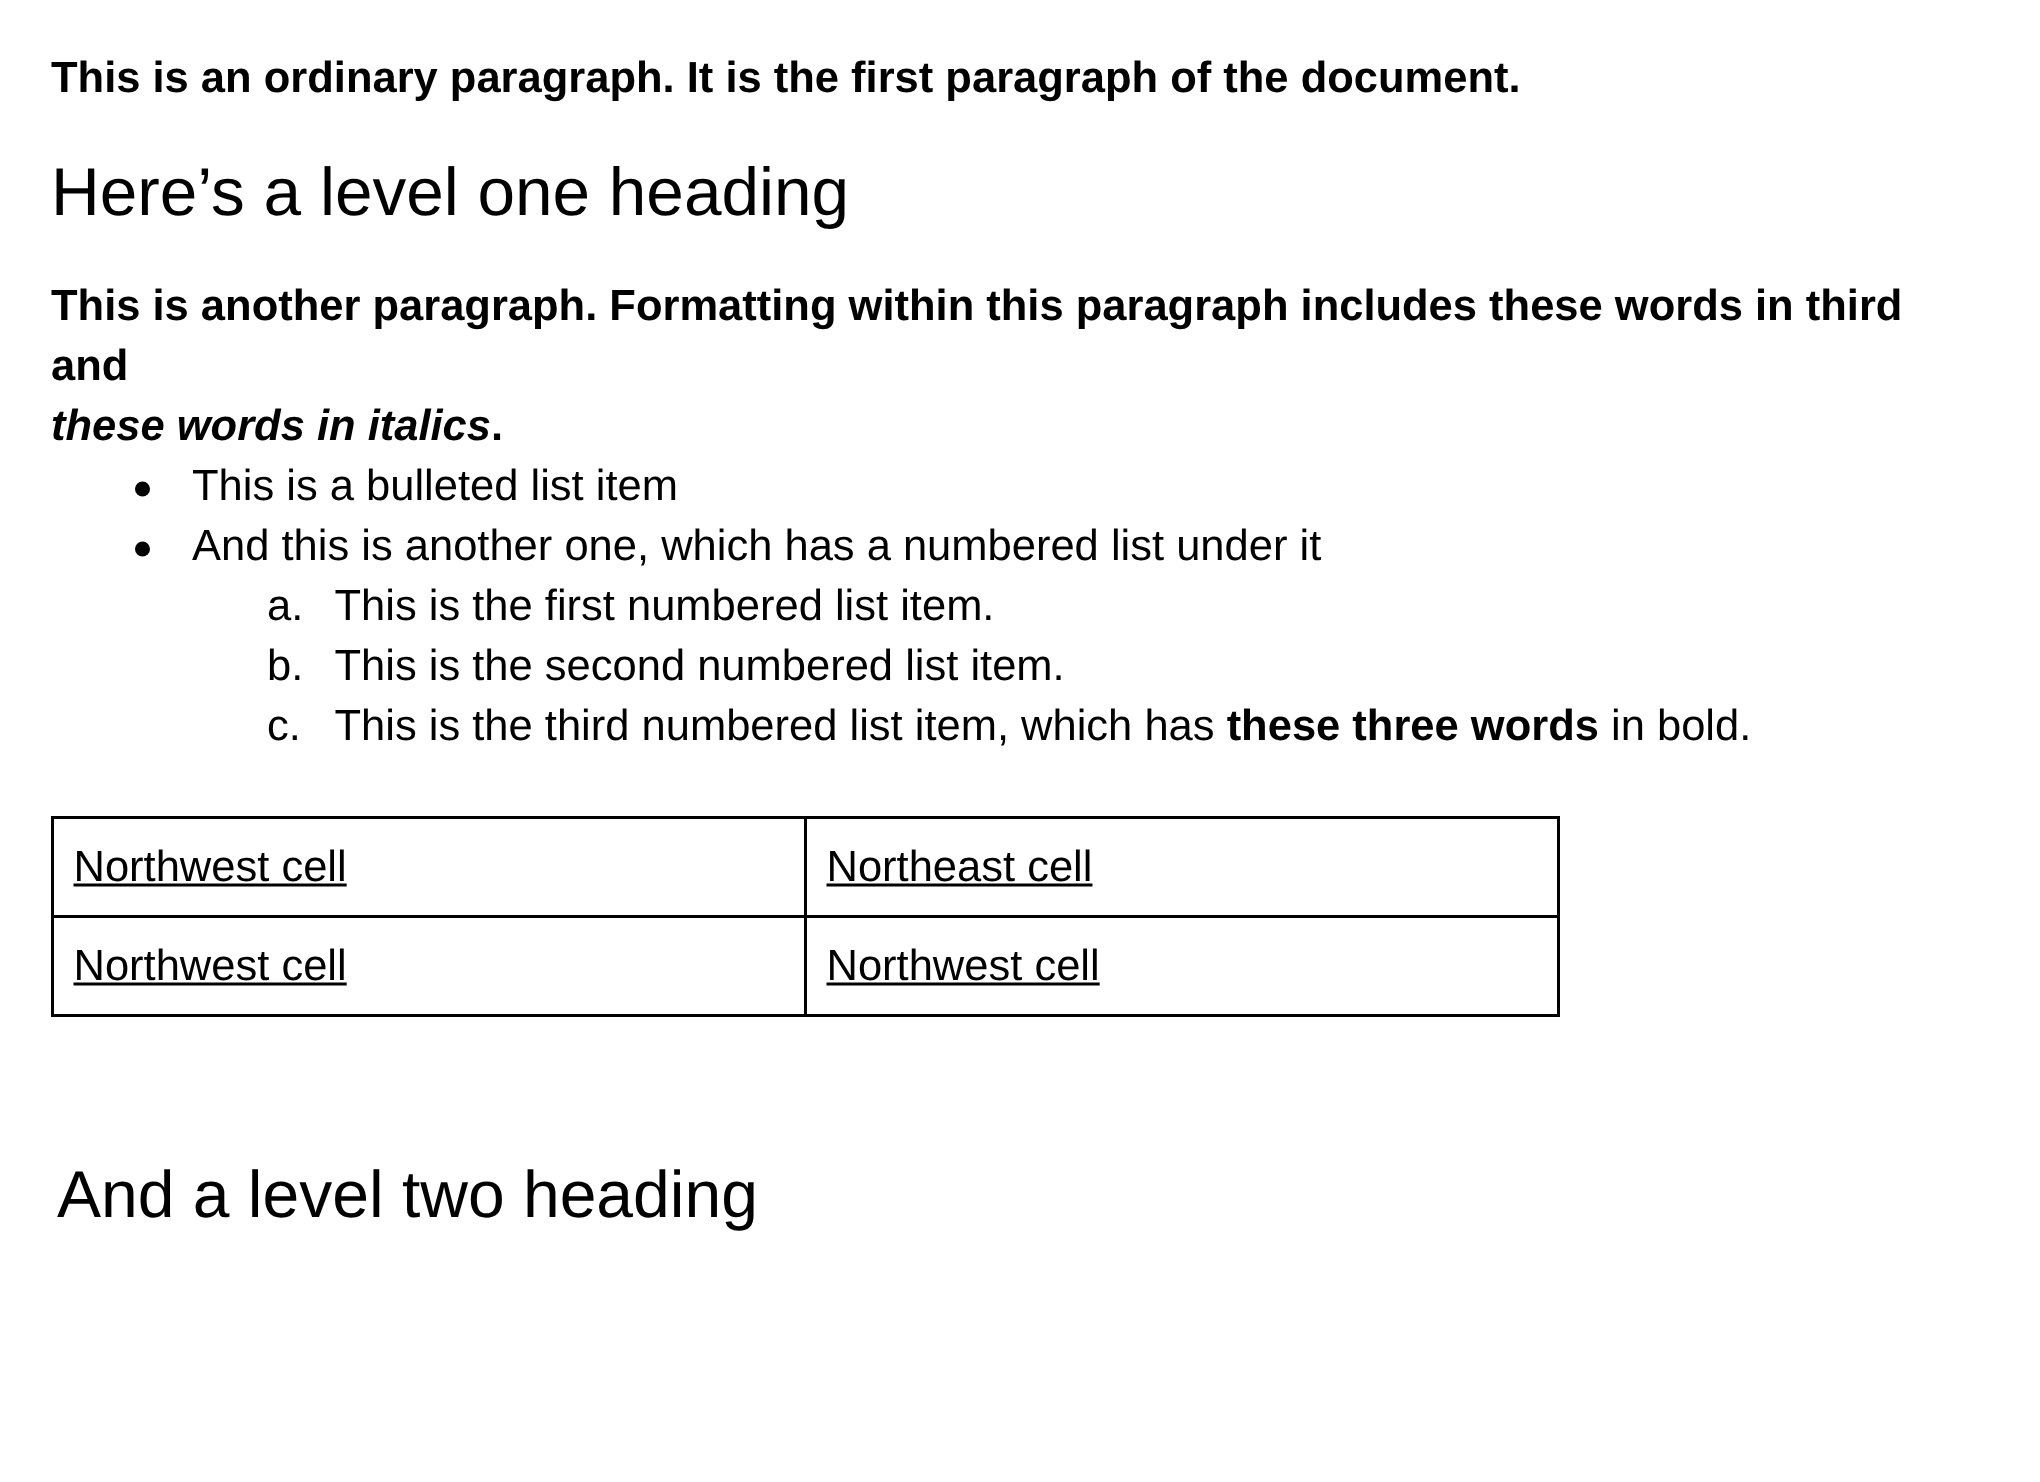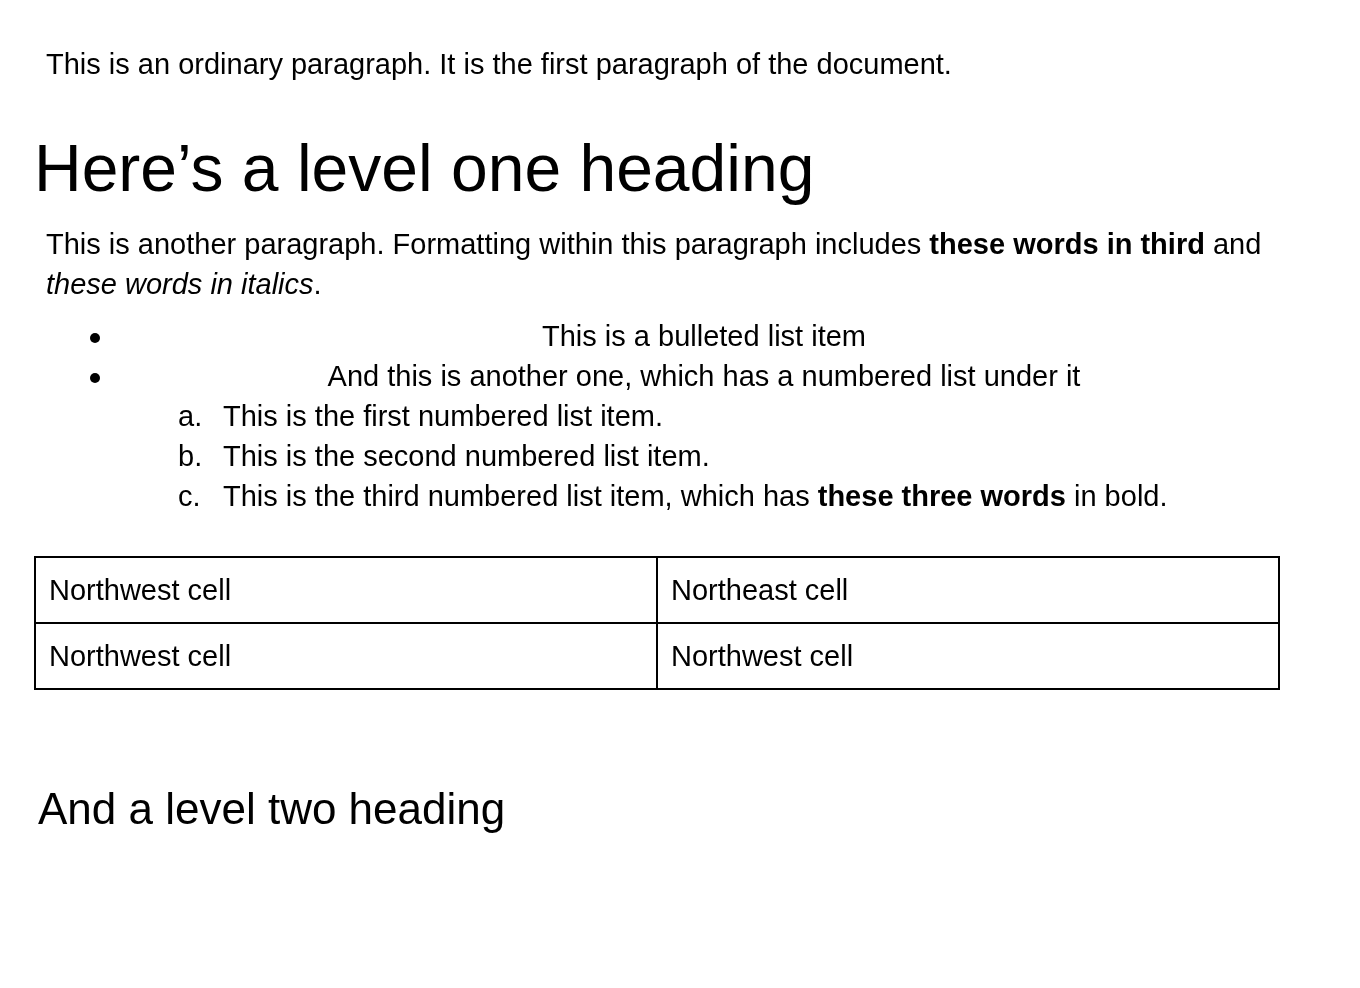--- a/index.html
+++ b/index.html
@@ -8,65 +8,66 @@
     background: #ffffff;
     color: #000000;
     font-family: "Liberation Sans", sans-serif;
   }
   .doc {
     width: 1246px;
     padding: 32px 0 60px 34px;
     background: #ffffff;
   }
   .body-text {
-    margin: 12px;
+    margin: 0;
     font-size: 29px;
     line-height: 40px;
-    font-weight: 400;
+    font-weight: 700;
   }
   h1.doc-h1 {
-    margin: 52px 0 24px 0;
-    font-size: 66px;
+    margin: 24px 0 24px 0;
+    font-size: 45px;
     line-height: 64px;
     font-weight: 400;
   }
   h2.doc-h2 {
     margin: 92px 0 16px 4px;
     font-size: 44px;
     line-height: 53px;
     font-weight: 400;
   }
   .list { margin: 0; }
   .li {
     position: relative;
     font-size: 29px;
     line-height: 40px;
   }
-  .li.l1 { padding-left: 94px; text-align: center; }
+  .li.l1 { padding-left: 94px; }
   .li.l2 { padding-left: 189px; }
   .li .bullet {
     position: absolute;
     left: 56px;
     top: 17px;
     width: 10px;
     height: 10px;
     border-radius: 50%;
     background: #000000;
   }
   .li .marker {
     position: absolute;
     left: 144px;
     top: 0;
     line-height: 40px;
   }
   table.doc-table {
     border-collapse: collapse;
     table-layout: fixed;
-    width: 1246px;
+    width: 1006px;
     margin-top: 40px;
+    text-decoration: underline;
   }
   table.doc-table td {
     border: 2px solid #000000;
     height: 64px;
     padding: 0 0 0 13px;
     font-size: 29px;
     line-height: 40px;
     vertical-align: middle;
     font-weight: 400;
   }

